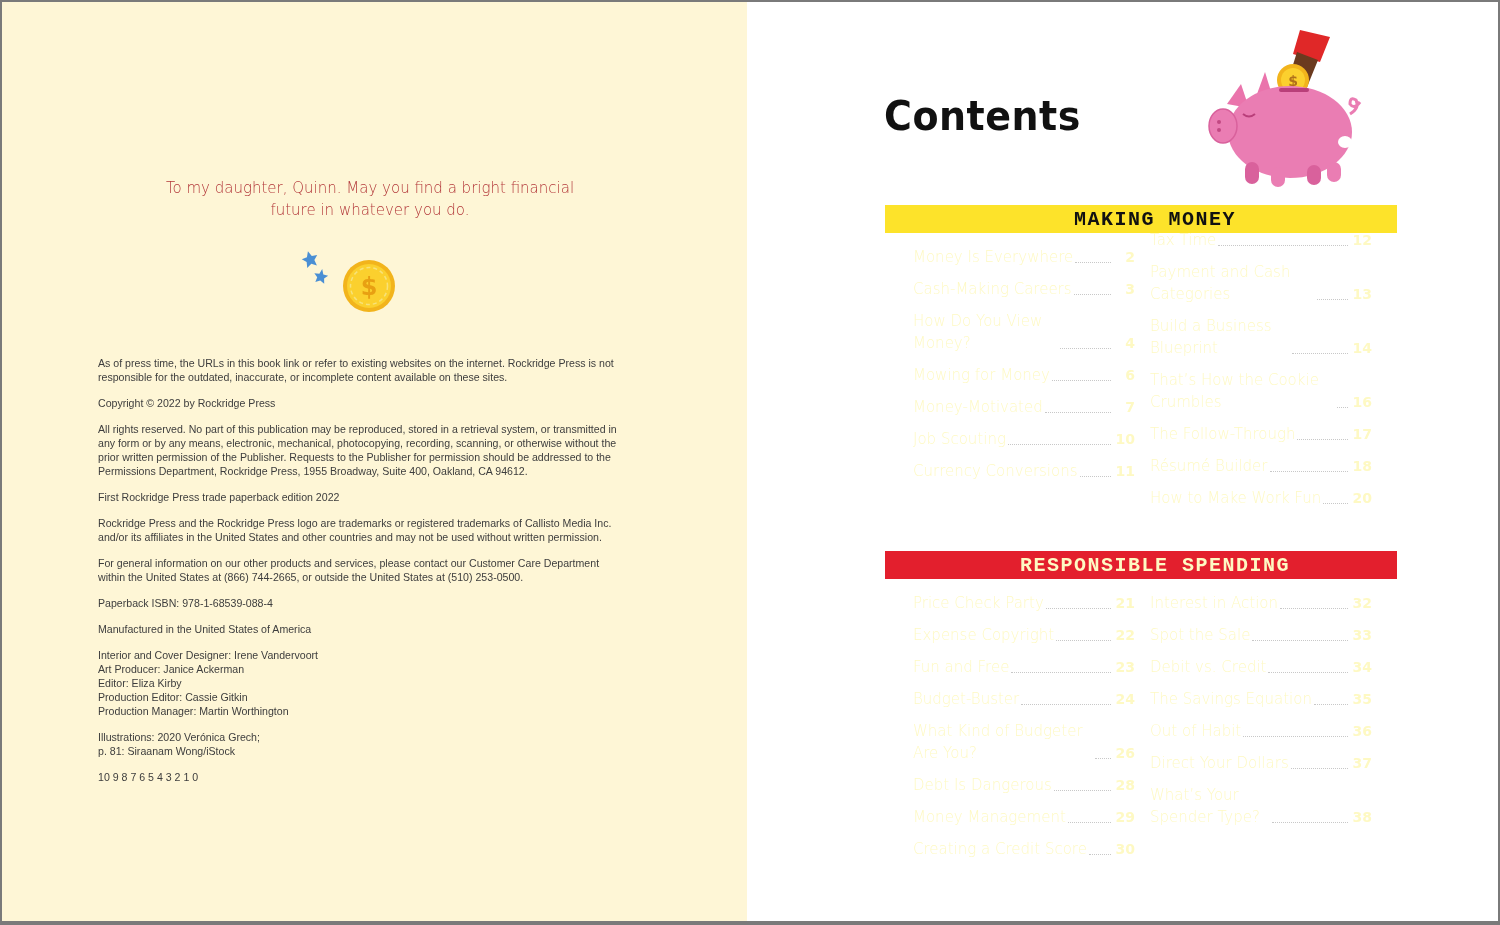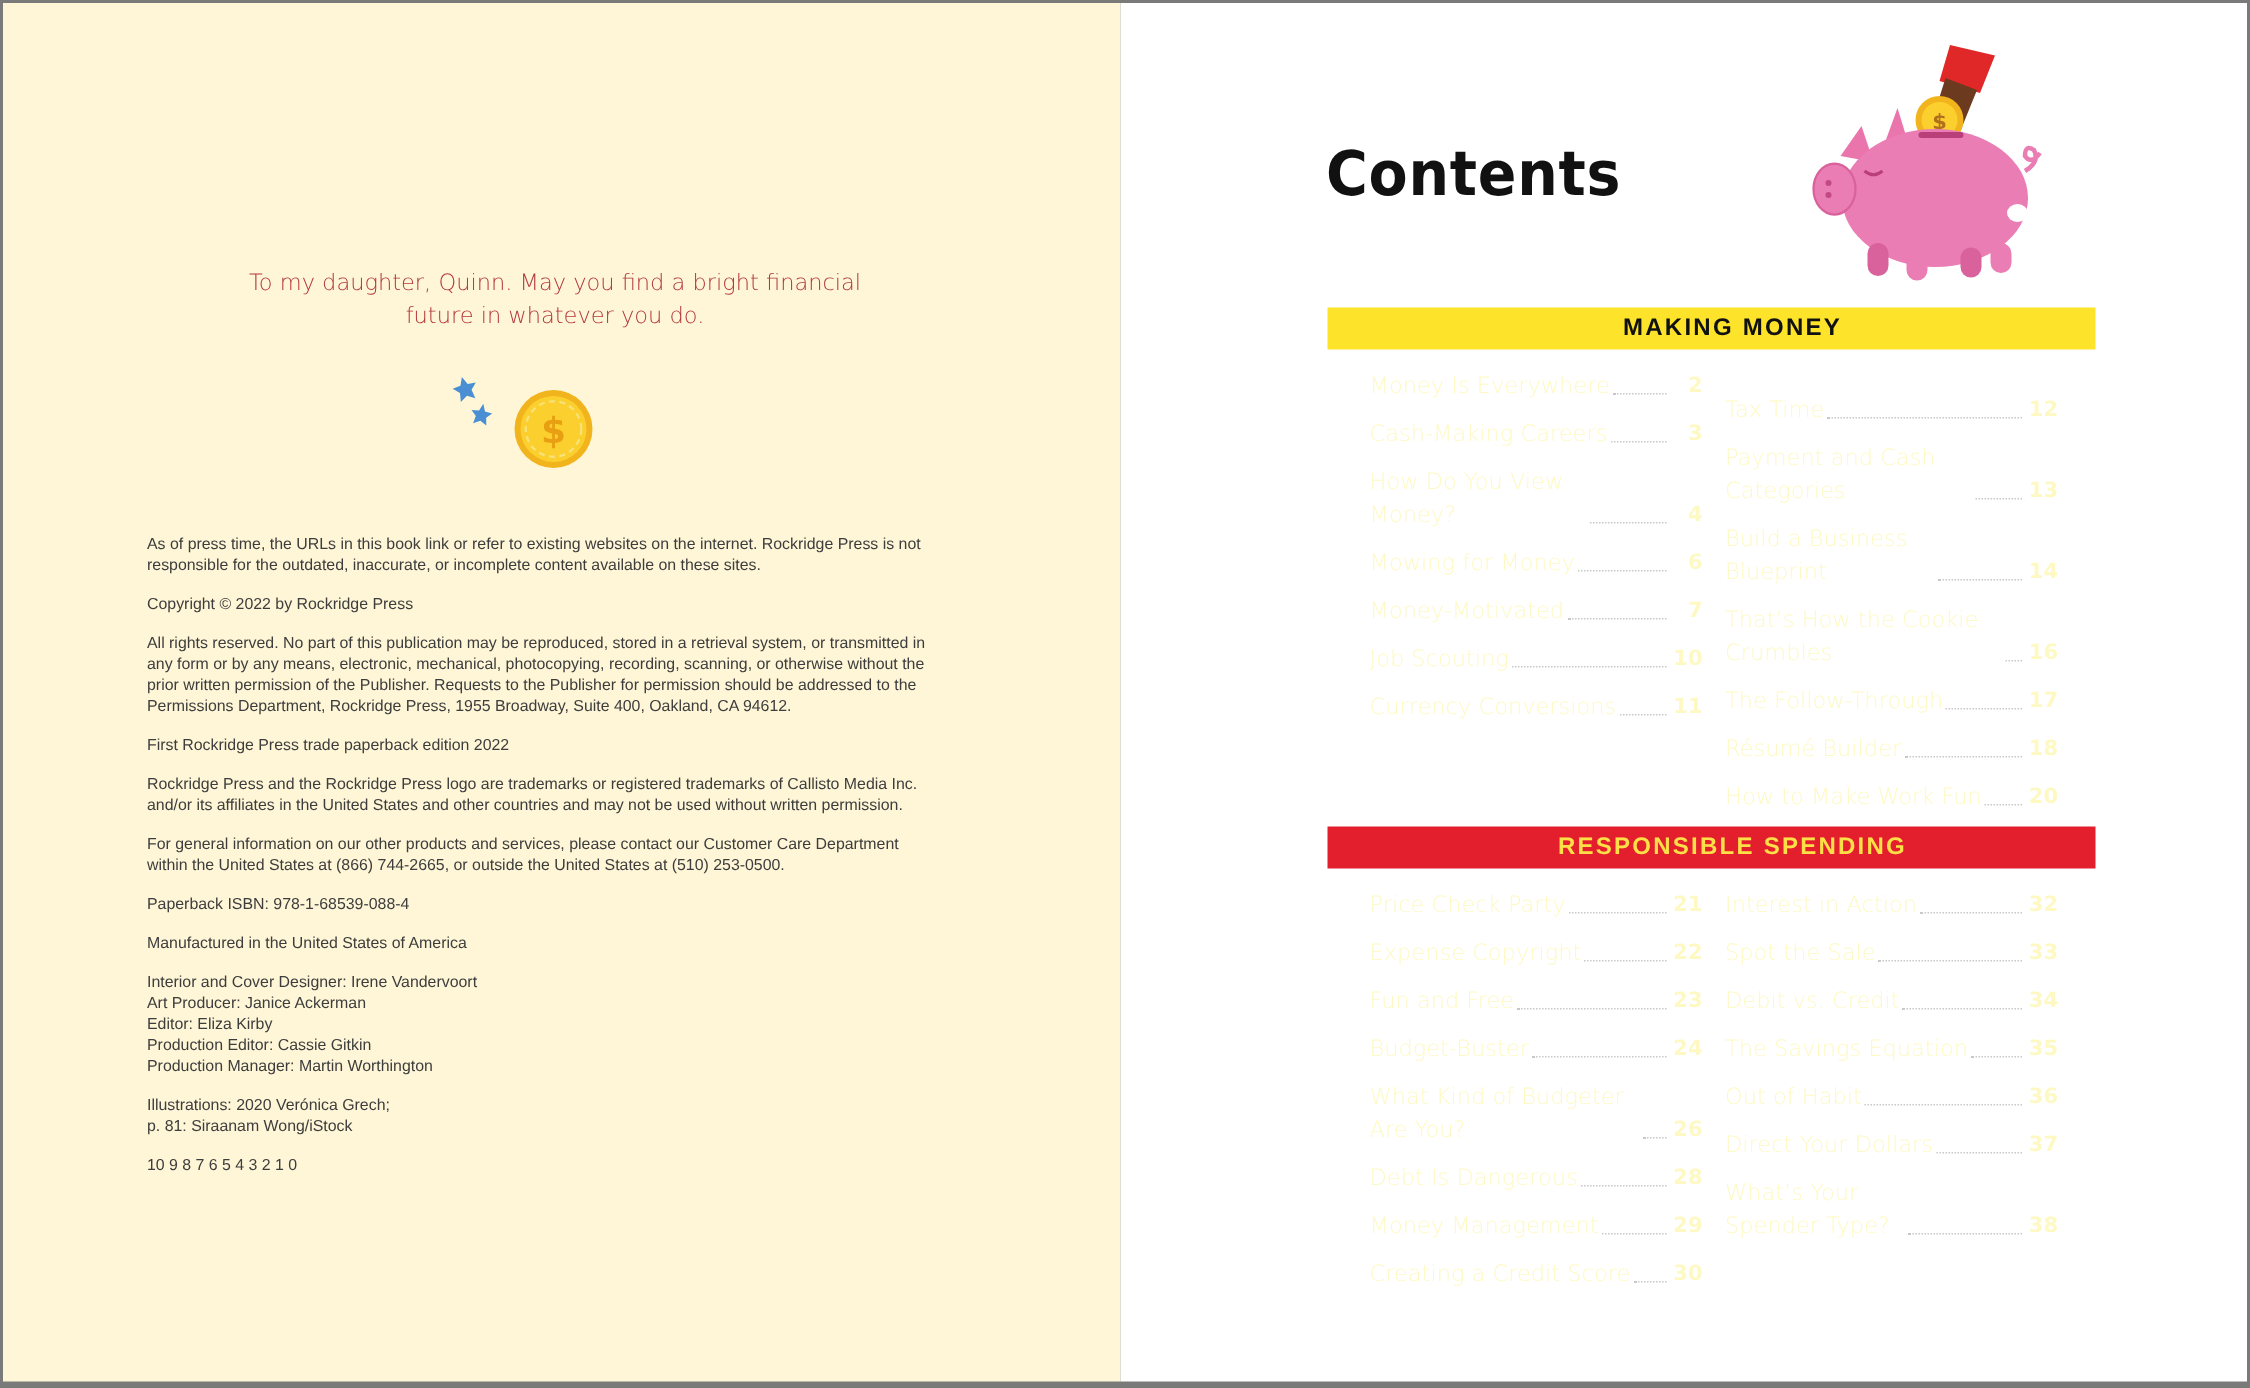--- a/index.html
+++ b/index.html
@@ -39,41 +39,41 @@
     }
     .intro-line {
       position: absolute; left: 885px; top: 170px;
       font-family: "DejaVu Sans", sans-serif; font-size: 13.5px; color: #ffffff;
     }
     .intro-line .num { font-family: "DejaVu Serif", serif; font-weight: bold; font-size: 15px; margin-left: 5px; }
     .pig-art { position: absolute; left: 1205px; top: 22px; width: 160px; height: 170px; }
     .band {
       position: absolute; left: 885px; width: 512px; height: 28px;
       display: flex; align-items: center; justify-content: center;
-      font-family: Liberation Sans, sans-serif; font-weight: 900; font-size: 16px;
+      font-family: Liberation Mono, monospace; font-weight: 900; font-size: 20px;
       letter-spacing: 1.5px; text-transform: uppercase; padding-left: 28px;
     }
     .band-yellow { top: 205px; background: #fde32a; color: #111; }
-    .band-red { top: 551px; background: #e31f2d; color: #fde047; }
+    .band-red { top: 551px; background: #e31f2d; color: #fef9c3; }
     .toc-col { position: absolute; width: 222px; }
     .toc-entry {
       display: flex; align-items: flex-end; margin-bottom: 10px;
       font-family: "DejaVu Sans", sans-serif; font-size: 15px; line-height: 22px;
       color: #fef9c3; font-weight: 300;
     }
     .toc-entry .label { flex: 0 1 auto; max-width: 185px; }
     .toc-entry .leader {
       flex: 1 1 auto; border-bottom: 1px dotted #c8c8c8; margin: 0 4px 5px 2px; min-width: 10px;
     }
     .toc-entry .page {
       flex: 0 0 auto; font-weight: 900; font-size: 14px; width: 20px; text-align: right;
       font-family: "DejaVu Sans", sans-serif;
     }
     .col-1a { left: 913px; top: 246px; }
-    .col-1b { left: 1150px; top: 262px; }
+    .col-1b { left: 1150px; top: 229px; }
     .col-2a { left: 913px; top: 592px; }
     .col-2b { left: 1150px; top: 592px; }
   </style>
 </head>
 <body>
 
 <div class="spread">
 
   <div class="page-left">
     <div class="dedication">To my daughter, Quinn. May you find a bright financial future in whatever you do.</div>

